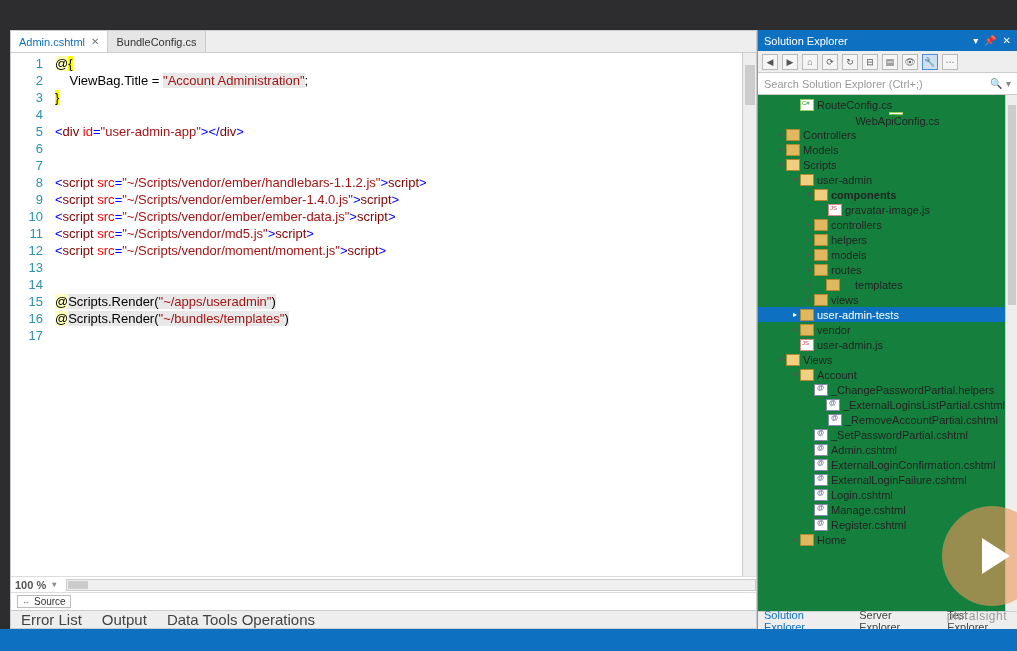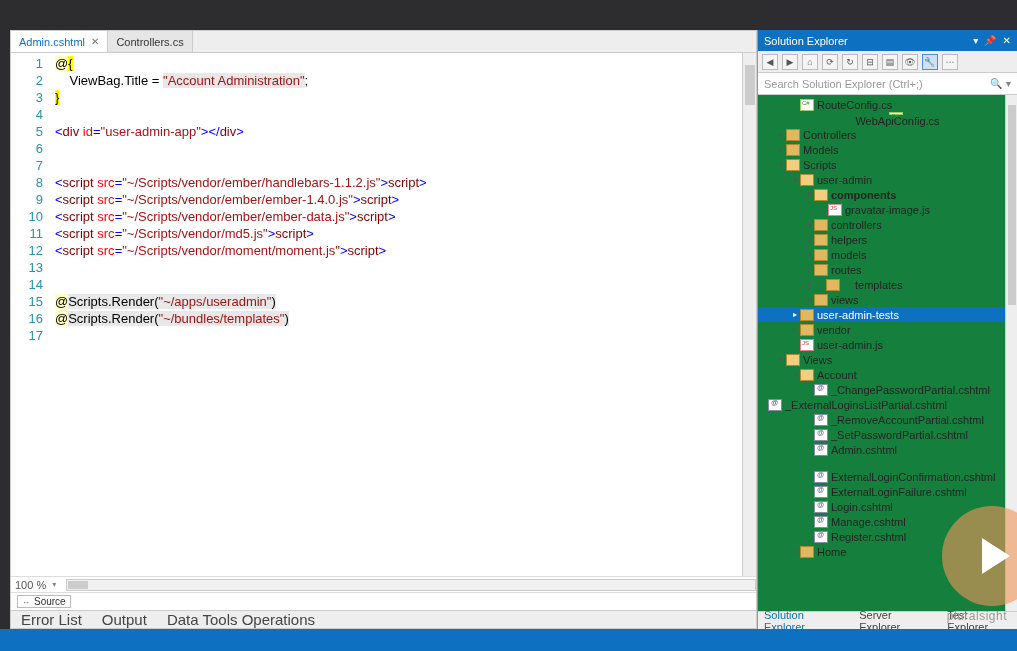--- a/index.html
+++ b/index.html
@@ -23,21 +23,21 @@
 .tok-brace-y { color: #000; background: #ffff00; }
 .tok-kw { color: #0000ff; }
 .tok-tag { color: #800000; }
 .tok-attr { color: #ff0000; }
 .tok-str { color: #a31515; }
 .tok-str-bg { color: #a31515; background: #e8e8e8; }
 .tok-eq { color: #0000ff; }
 .tok-id { color: #000; }
 .tok-at-render { color: #000; background: #ffffc0; }
 .hl-box { background: #e8e8e8; }
-.editor-footer1 { height: 16px; background: #fff; border-top: 1px solid #ddd; display: flex; align-items: center; font-size: 11px; color: #555; padding-left: 4px; gap: 6px; }
+.editor-footer1 { height: 16px; background: #fff; border-top: 1px solid #ddd; display: flex; align-items: center; font-size: 11px; color: #555; padding-left: 4px; gap: 6px; font-weight: bold; }
 .editor-footer1 .zoom { }
 .editor-footer1 .dd { font-size: 8px; color: #888; }
 .editor-footer1 .hscroll { flex: 1; height: 12px; background: #f0f0f0; border: 1px solid #ccc; position: relative; margin-left: 4px; }
 .editor-footer1 .hscroll::before { content:""; position:absolute; left:1px; top:1px; width:20px; height:8px; background:#ccc; }
 .editor-footer2 { height: 18px; background: #fff; border-top: 1px solid #ddd; display: flex; align-items: center; font-size: 11px; color: #333; padding-left: 6px; }
 .editor-footer2 .src { border: 1px solid #bbb; padding: 0 4px; font-size: 10px; display:flex; align-items:center; gap:4px; }
 .editor-footer2 .src .arr { font-size: 8px; color:#666; }
 .tool-windows { height: 18px; background: #eee; border-top: 1px solid #ccc; display: flex; align-items: center; font-size: 15px; color: #444; }
 .tool-windows span { padding: 0 10px; cursor:pointer; }
 .right-pane { width: 260px; background: #15803d; border-left: 1px solid #999; display: flex; flex-direction: column; }
@@ -83,21 +83,21 @@
 <body>
 
 <div class="root">
   <div class="top-bar"></div>
   <div class="main">
     <div class="left-rail"></div>
 
     <div class="editor-pane">
       <div class="tabstrip" id="tabstrip">
           <div class="tab active">Admin.cshtml<span class="x">✕</span></div>
-          <div class="tab">Controllers.cs</div>
+          <div class="tab">BundleConfig.cs</div>
         </div>
 
       <div class="code-area">
         <div class="gutter" id="gutter">
             <div>1</div>
             <div>2</div>
             <div>3</div>
             <div>4</div>
             <div>5</div>
             <div>6</div>
@@ -273,43 +273,43 @@
               <span>Views</span>
             </div>
             <div class="node" style="padding-left: 32px;">
               <span class="arrow open"></span>
               <span class="ico ico-folder-open"></span>
               <span>Account</span>
             </div>
             <div class="node" style="padding-left: 46px;">
               <span class="arrow none"></span>
               <span class="ico ico-cshtml"></span>
-              <span>_ChangePasswordPartial.cshtml</span>
-            </div>
-            <div class="node" style="">
+              <span>_ChangePasswordPartial.helpers</span>
+            </div>
+            <div class="node" style="padding-left: 46px; justify-content: flex-end;">
               <span class="arrow none"></span>
               <span class="ico ico-cshtml"></span>
               <span>_ExternalLoginsListPartial.cshtml</span>
             </div>
-            <div class="node" style="padding-left: 46px;">
+            <div class="node" style="padding-left: 60px;">
               <span class="arrow none"></span>
               <span class="ico ico-cshtml"></span>
               <span>_RemoveAccountPartial.cshtml</span>
             </div>
             <div class="node" style="padding-left: 46px;">
               <span class="arrow none"></span>
               <span class="ico ico-cshtml"></span>
               <span>_SetPasswordPartial.cshtml</span>
             </div>
             <div class="node" style="padding-left: 46px;">
               <span class="arrow none"></span>
               <span class="ico ico-cshtml"></span>
               <span>Admin.cshtml</span>
             </div>
-            <div class="node" style="padding-left: 46px; margin-top: 12px;">
+            <div class="node" style="padding-left: 46px;">
               <span class="arrow none"></span>
               <span class="ico ico-cshtml"></span>
               <span>ExternalLoginConfirmation.cshtml</span>
             </div>
             <div class="node" style="padding-left: 46px;">
               <span class="arrow none"></span>
               <span class="ico ico-cshtml"></span>
               <span>ExternalLoginFailure.cshtml</span>
             </div>
             <div class="node" style="padding-left: 46px;">

